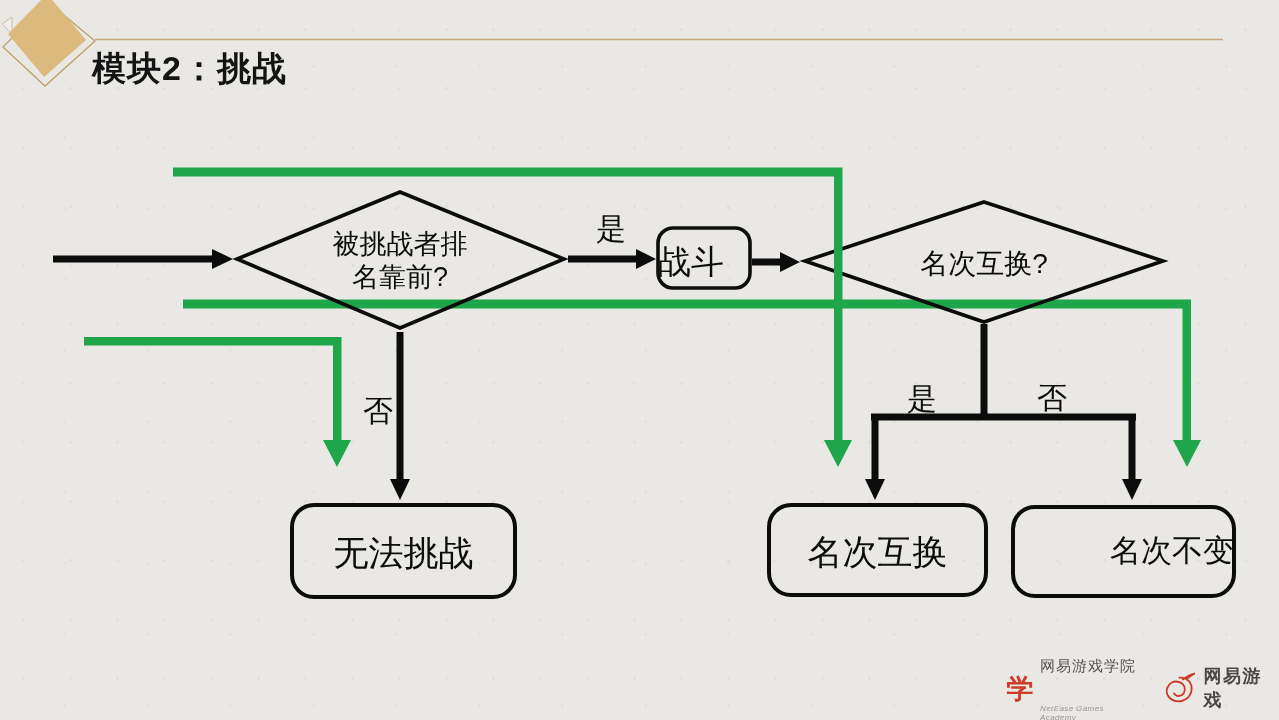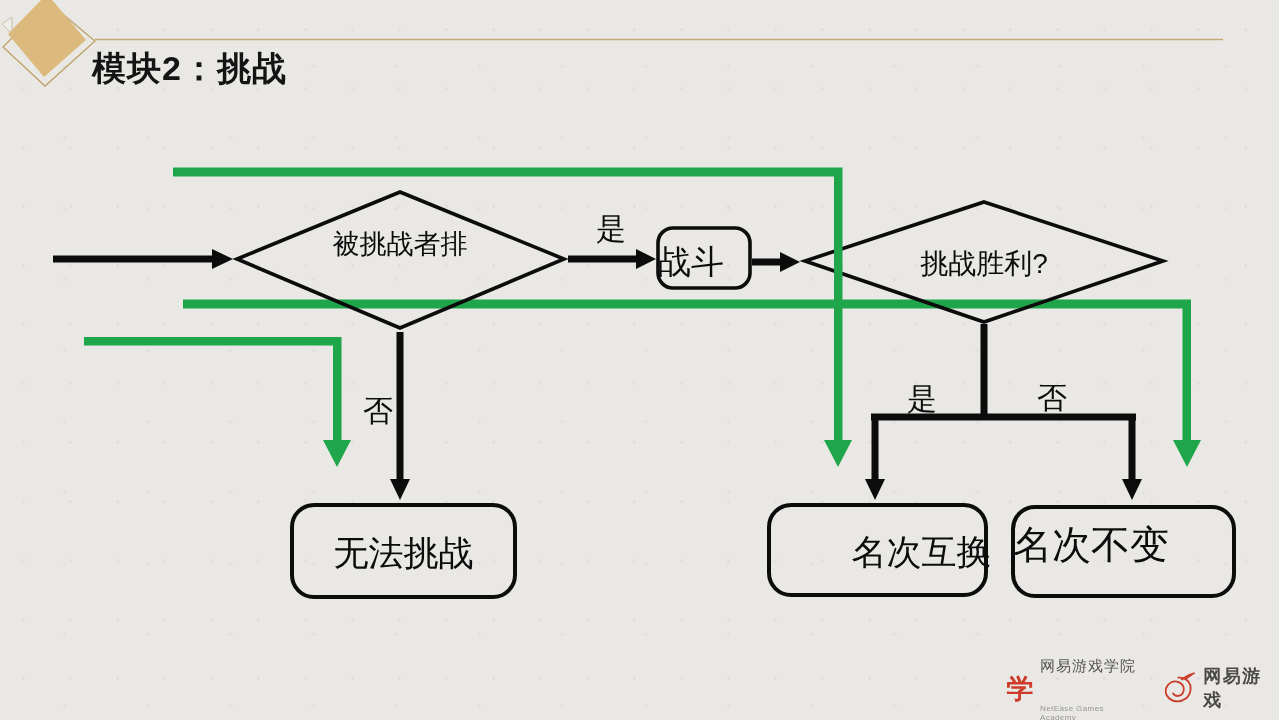--- a/index.html
+++ b/index.html
@@ -22,36 +22,36 @@
   #title{left:92px;top:46px;font-size:34px;font-weight:bold;color:#141414;letter-spacing:1px;}
   #start-label{left:60px;top:207px;width:160px;text-align:center;font-size:30px;}
   #d1-label{left:300px;top:228px;width:200px;font-size:27px;line-height:33px;}
   #yes1-label{left:581px;top:209px;width:60px;text-align:center;font-size:30px;}
   #no1-label{left:348px;top:391px;width:60px;text-align:center;font-size:30px;}
   #battle-label{left:658px;top:240px;width:92px;text-align:left;font-size:33px;}
   #d2-label{left:884px;top:245px;width:200px;font-size:28px;}
   #yes2-label{left:892px;top:379px;width:60px;text-align:center;font-size:30px;}
   #no2-label{left:1022px;top:378px;width:60px;text-align:center;font-size:30px;}
   #res1-label{left:292px;top:530px;width:223px;text-align:center;font-size:35px;}
-  #res2-label{left:813px;top:529px;width:217px;text-align:center;font-size:35px;}
-  #res3-label{left:1013px;top:518px;width:221px;text-align:left;font-size:39px;}
+  #res2-label{left:769px;top:529px;width:217px;text-align:center;font-size:35px;}
+  #res3-label{left:1013px;top:530px;width:221px;text-align:right;font-size:31px;}
 
   #footer{
     position:absolute;left:1008px;top:662px;height:54px;
     display:flex;align-items:center;gap:22px;
   }
   .logo-block{display:flex;align-items:center;gap:8px;}
   .seal{
     width:24px;height:36px;display:flex;align-items:center;justify-content:center;
     color:#cd3c2a;font-size:27px;font-weight:bold;
     font-family:"Liberation Serif","DejaVu Serif",serif;line-height:1;
   }
   .logo-text{display:flex;flex-direction:column;justify-content:center;gap:26px;}
   .academy-name{font-size:15px;color:#555452;letter-spacing:1px;}
-  .academy-sub{font-size:8px;color:#979693;letter-spacing:0.4px;margin-top:2px;}
+  .academy-sub{font-size:8px;color:#979693;letter-spacing:0.4px;margin-top:2px;font-style:italic;}
   .netease-name{font-size:18px;color:#4a4947;font-weight:bold;letter-spacing:1.5px;margin-top:36px;}
   .netease-tagline{font-size:7px;color:#c8402f;letter-spacing:5px;margin-top:3px;}
 </style>
 </head>
 <body>
 
 <div id="slide">
 
   <svg id="chart-svg" width="1279" height="720" viewBox="0 0 1279 720">
 
@@ -119,28 +119,29 @@
       <path d="M84 337 H341.5 V442 H333 V345.5 H84 Z"></path>
       <polygon points="323,440 351,440 337,467"></polygon>
     </g>
   </svg>
 
   <div class="lbl" id="title">模块2：挑战</div>
 
 
   <div class="lbl center" id="d1-label">
     <div>被挑战者排</div>
+    <div>名靠前?</div>
   </div>
 
   <div class="lbl" id="yes1-label">是</div>
   <div class="lbl" id="no1-label">否</div>
 
   <div class="lbl" id="battle-label">战斗</div>
 
-  <div class="lbl center" id="d2-label">挑战胜利?</div>
+  <div class="lbl center" id="d2-label">名次互换?</div>
 
   <div class="lbl" id="yes2-label">是</div>
   <div class="lbl" id="no2-label">否</div>
 
   <div class="lbl" id="res1-label">无法挑战</div>
   <div class="lbl" id="res2-label">名次互换</div>
   <div class="lbl" id="res3-label">名次不变</div>
 
   <div id="footer">
     <div class="logo-block">

